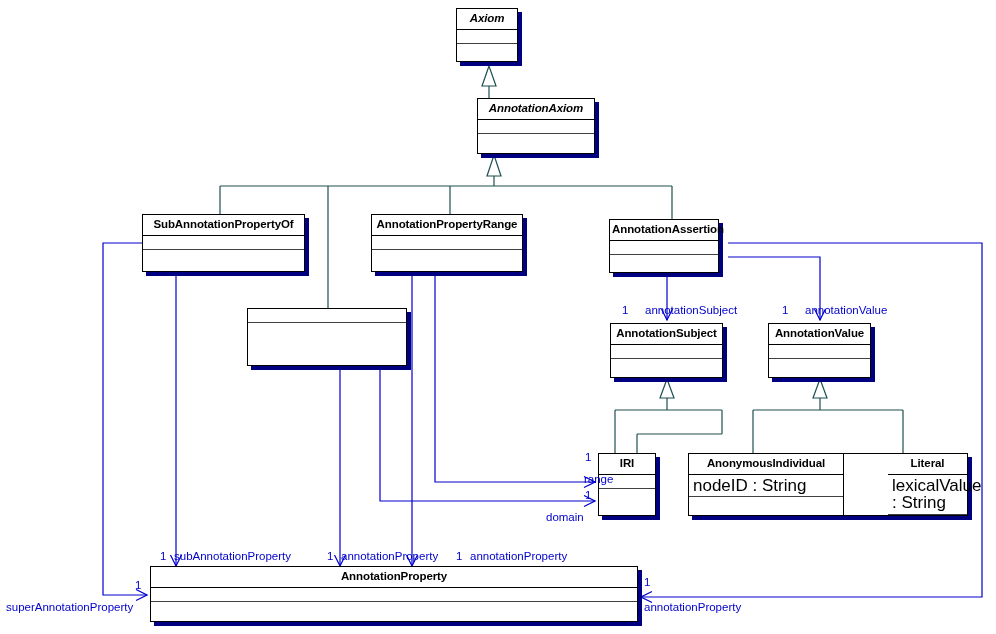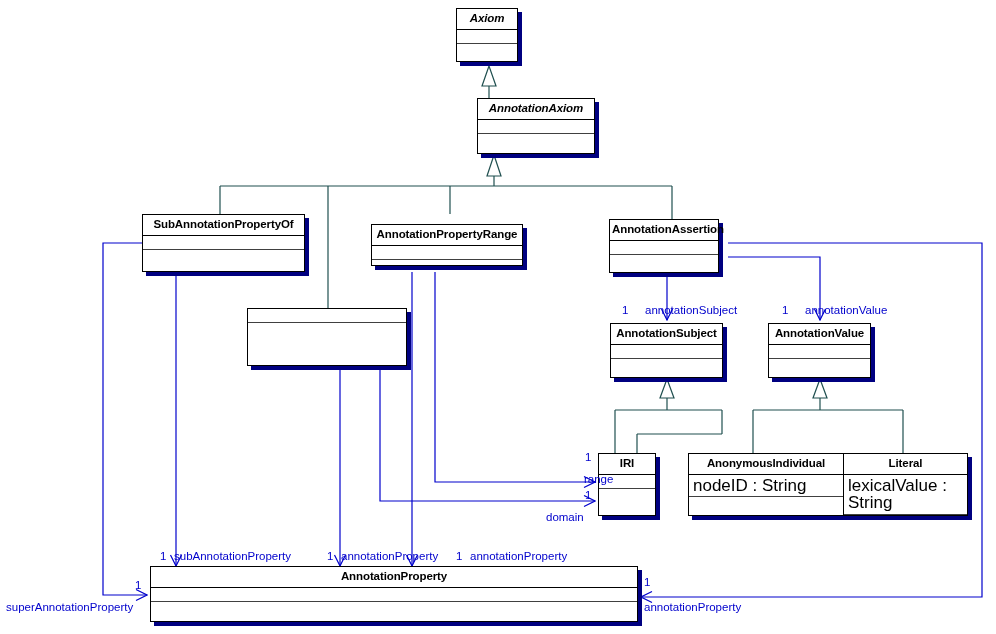--- a/index.html
+++ b/index.html
@@ -93,21 +93,21 @@
     <div class="attrs"></div>
     <div class="ops"></div>
   </div>
 
   <div class="umlbox" style="left:142px;top:214px;width:163px;height:58px;">
     <div class="hdr">SubAnnotationPropertyOf</div>
     <div class="attrs"></div>
     <div class="ops"></div>
   </div>
 
-  <div class="umlbox" style="left:371px;top:224px;width:152px;height:42px;">
+  <div class="umlbox" style="left:371px;top:214px;width:152px;height:58px;">
     <div class="hdr">AnnotationPropertyRange</div>
     <div class="attrs"></div>
     <div class="ops"></div>
   </div>
 
   <div class="umlbox" style="left:609px;top:219px;width:110px;height:54px;">
     <div class="hdr">AnnotationAssertion</div>
     <div class="attrs"></div>
     <div class="ops"></div>
   </div>
@@ -134,21 +134,21 @@
     <div class="attrs"></div>
     <div class="ops"></div>
   </div>
 
   <div class="umlbox" style="left:688px;top:453px;width:156px;height:63px;">
     <div class="hdr">AnonymousIndividual</div>
     <div class="attrs">nodeID : String</div>
     <div class="ops"></div>
   </div>
 
-  <div class="umlbox" style="left:843px;top:453px;width:125px;height:63px;">
+  <div class="umlbox" style="left:843px;top:453px;width:125px;height:63px;padding-left:44px;">
     <div class="hdr">Literal</div>
     <div class="attrs">lexicalValue : String</div>
     <div class="ops"></div>
   </div>
 
   <div class="umlbox" style="left:150px;top:566px;width:488px;height:56px;">
     <div class="hdr">AnnotationProperty</div>
     <div class="attrs"></div>
     <div class="ops"></div>
   </div>

